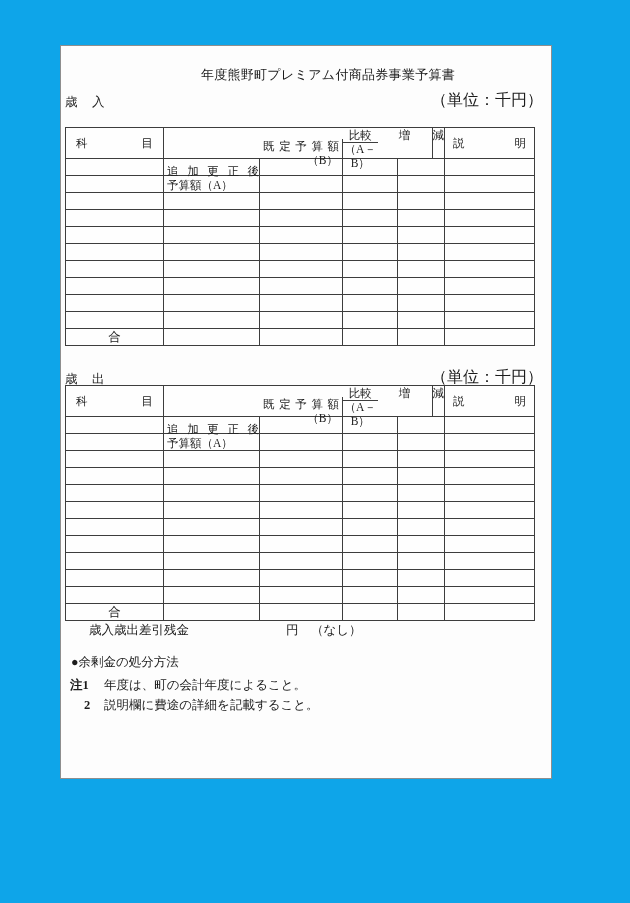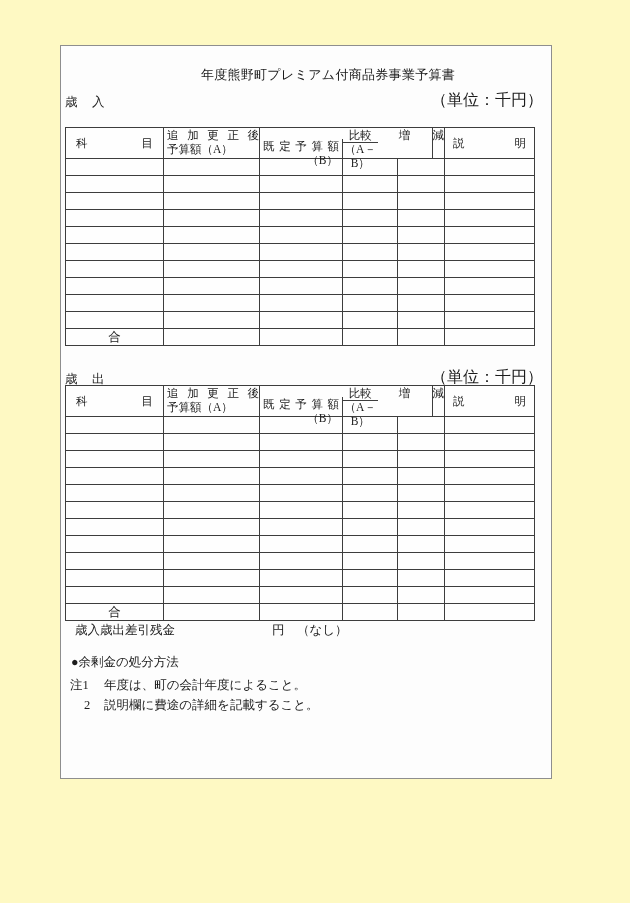--- a/index.html
+++ b/index.html
@@ -1,18 +1,18 @@
 <!DOCTYPE html>
 <html><head>
 <meta charset="utf-8">
 <style>
   html,body { margin:0; padding:0; }
   .canvas {
     position:relative; width:630px; height:903px;
-    background:#fef9c3; color:#1c1c1c;
+    background:#0ea5e9; color:#1c1c1c;
     font-family:"Liberation Serif","DejaVu Serif",serif;
     overflow:hidden;
   }
   .page-border {
     position:absolute; left:60px; top:45px; width:490px; height:732px;
     border:1px solid #8e8e8e; background:#fdfdfd;
   }
   .doc-title {
     position:absolute; top:66px; left:60px; width:490px;
     text-align:center; text-indent:46px; font-size:13px; letter-spacing:.3px;
@@ -30,48 +30,48 @@
   .budget-table {
     position:absolute; left:65px; width:470px;
     border:1px solid #3d3d3d; background:#fefefe; box-sizing:border-box;
   }
   #revenue-table { top:127px; }
   #expenditure-table { top:385px; }
 
   .thead { display:flex; height:30px; border-bottom:1px solid #3d3d3d; font-size:11.5px; }
   .th { border-right:1px solid #3d3d3d; box-sizing:border-box; }
   .col-subject { width:98px; display:flex; align-items:center; justify-content:space-between; padding:0 10px; }
-  .col-a { width:96px; padding:1px 0 0 3px; line-height:13.5px; }
+  .col-a { width:96px; padding:1px 0 0 3px; line-height:13.5px;margin-top:36px; }
   .col-b { width:83px; padding:1px 3px 0 3px; line-height:13.5px;margin-top:11px; }
   .col-cmp { width:102px; display:flex; flex-direction:row; }
   .cmp-top { height:14px; line-height:14px; border-bottom:1px solid #3d3d3d; text-align:center; }
   .cmp-bottom { flex:1; display:flex; }
   .cmp-inc { width:55px; border-right:1px solid #3d3d3d; box-sizing:border-box; text-align:center; line-height:14px; }
   .cmp-dec { flex:1; text-align:center; line-height:14px; }
   .col-desc { flex:1; border-right:none; display:flex; align-items:center; justify-content:space-between; padding:0 8px; }
   .justify-line { text-align:justify; text-align-last:justify; }
   .right-line { text-align:right; padding-right:1px; }
 
   .row { display:flex; height:17px; border-bottom:1px solid #3d3d3d; box-sizing:border-box; }
   .cell { border-right:1px solid #3d3d3d; box-sizing:border-box; height:100%; }
   .c1 { width:98px; } .c2 { width:96px; } .c3 { width:83px; }
   .c4 { width:55px; } .c5 { width:47px; }
   .c6 { flex:1; border-right:none; }
   .total-row { height:16px; border-bottom:none; font-size:12.5px; }
   .total-row .c1 { display:flex; align-items:flex-start; justify-content:center; line-height:17px; overflow:hidden; }
 
   .balance-line {
-    position:absolute; left:75px; top:622px; font-size:12.5px; display:flex;
+    position:absolute; left:89px; top:622px; font-size:12.5px; display:flex;
   }
   .balance-unit { margin-left:97px; }
   .surplus-heading { position:absolute; left:71px; top:654px; font-size:12.5px; }
   .note { position:absolute; left:70px; font-size:12.5px; }
   #note-1 { top:677px; }
   #note-2 { top:697px; }
-  .note-prefix { display:inline-block; width:34px; }
+  .note-prefix { display:inline-block; width:34px;font-weight:bold; }
   #note-2 .note-prefix { text-align:center; }
 </style>
 </head>
 <body>
 
 <div class="canvas">
   <div class="page-border"></div>
 
   <div class="doc-title">年度熊野町プレミアム付商品券事業予算書</div>
 

